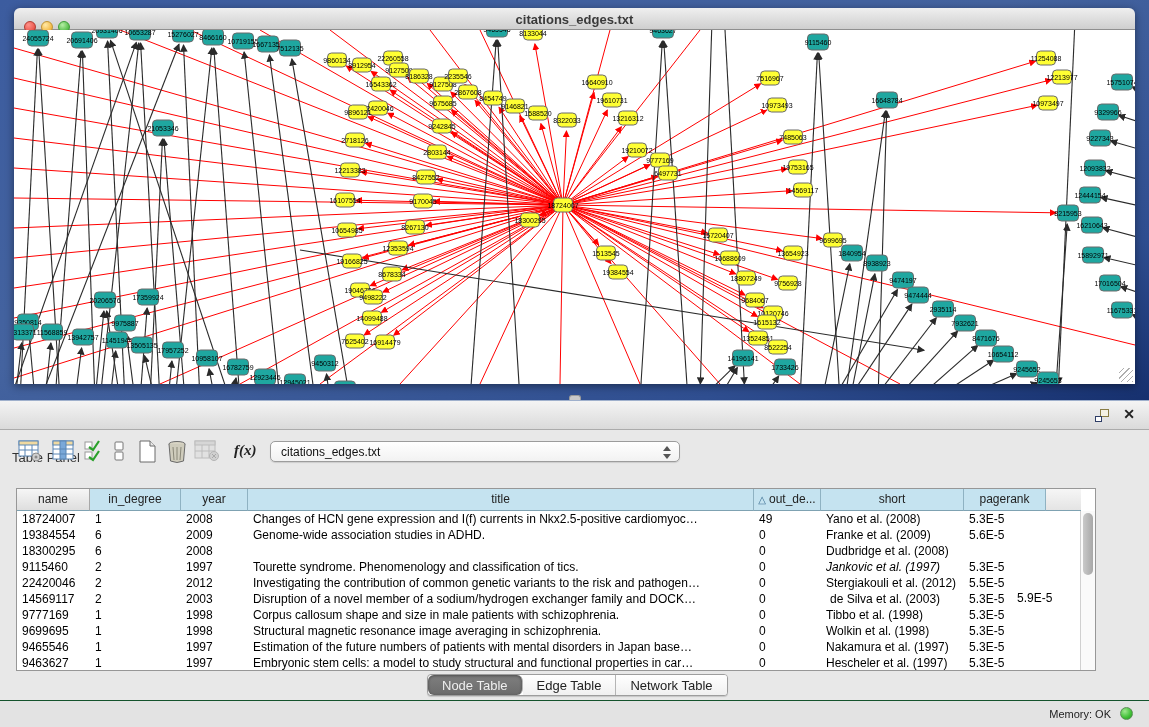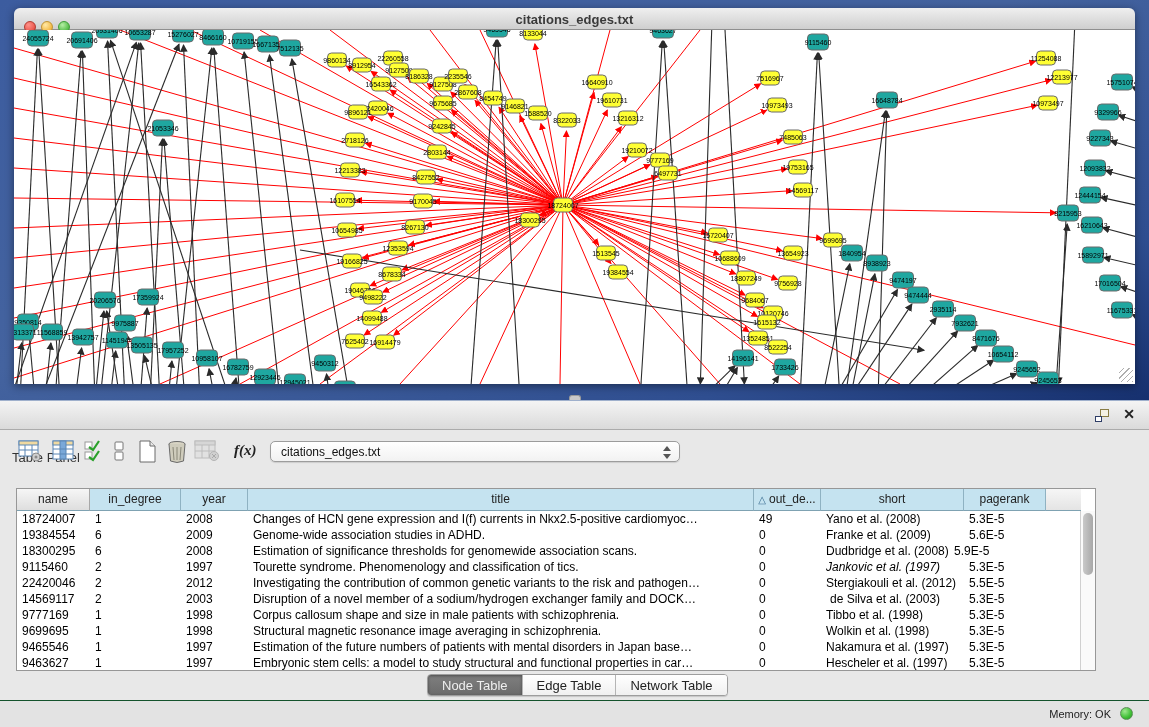--- a/index.html
+++ b/index.html
@@ -62,21 +62,21 @@
   #vthumb { position:absolute; left:2px; top:2px; width:10px; height:62px; background:linear-gradient(90deg,#c9c9c9,#a8a8a8); border-radius:5px;}
 
   
   #tabsbar { position:absolute; left:0; top:272px; width:100%; height:28px; }
   #seg { position:absolute; left:427px; top:2px; height:22px; display:flex;
     border:1px solid #9d9d9d; border-radius:4px; overflow:hidden; background:#fff; box-shadow:0 1px 1px rgba(0,0,0,.15);}
   .segbtn { height:100%; padding:0 14px; font-size:13px; line-height:21px; color:#222;
     background:linear-gradient(#ffffff,#f0f0f0); border-right:1px solid #b5b5b5; }
   .segbtn:last-child { border-right:none; }
   .segbtn.sel { background:linear-gradient(#7f7f7f,#6b6b6b); color:#efefef;
-    box-shadow:inset 0 1px 3px rgba(0,0,0,.4);}
+    box-shadow:inset 0 1px 3px rgba(0,0,0,.4);border-radius:6px;}
 
   
   #statusbar { position:absolute; left:0; top:300px; width:100%; height:27px; background:#e3e3e3; border-top:1px solid #14532d;}
   #mem-label { position:absolute; right:38px; top:7px; font-size:11px; color:#222; }
   #mem-dot { position:absolute; right:16px; top:6px; width:13px; height:13px; border-radius:50%;
     background:radial-gradient(circle at 35% 30%,#9fe88f,#3fbf35 60%,#2a8f24); border:1px solid #57holder; border:1px solid #5a8f56;}
 
   
   #notch { position:absolute; left:569px; top:-6px; width:12px; height:5px; background:#c9c9c9; border:1px solid #9a9a9a; border-bottom:none; border-radius:3px 3px 0 0;}
 </style>
@@ -826,24 +826,23 @@
             <div class="tcell" style="left: 164px; width: 67px;">2009</div>
             <div class="tcell" style="left: 231px; width: 506px;">Genome-wide association studies in ADHD.</div>
             <div class="tcell" style="left: 737px; width: 67px;">0</div>
             <div class="tcell" style="left: 804px; width: 143px;">Franke et al. (2009)</div>
             <div class="tcell" style="left: 947px; width: 82px;">5.6E-5</div>
           </div>
           <div class="trow">
             <div class="tcell" style="left: 0px; width: 73px;">18300295</div>
             <div class="tcell" style="left: 73px; width: 91px;">6</div>
             <div class="tcell" style="left: 164px; width: 67px;">2008</div>
-            <div class="tcell" style="left: 231px; width: 506px;">Estimation of significance thresholds for genomewide association scans.</div>
             <div class="tcell" style="left: 737px; width: 67px;">0</div>
             <div class="tcell" style="left: 804px; width: 143px;">Dudbridge et al. (2008)</div>
-            <div class="tcell" style="left: 932px; width: 82px;">5.9E-5</div>
+            <div class="tcell" style="left: 995px; width: 82px; margin-top: 47px;">5.9E-5</div>
           </div>
           <div class="trow">
             <div class="tcell" style="left: 0px; width: 73px;">9115460</div>
             <div class="tcell" style="left: 73px; width: 91px;">2</div>
             <div class="tcell" style="left: 164px; width: 67px;">1997</div>
             <div class="tcell" style="left: 231px; width: 506px;">Tourette syndrome. Phenomenology and classification of tics.</div>
             <div class="tcell" style="left: 737px; width: 67px;">0</div>
             <div class="tcell" style="left: 804px; width: 143px; font-style: italic;">Jankovic et al. (1997)</div>
             <div class="tcell" style="left: 947px; width: 82px;">5.3E-5</div>
           </div>

